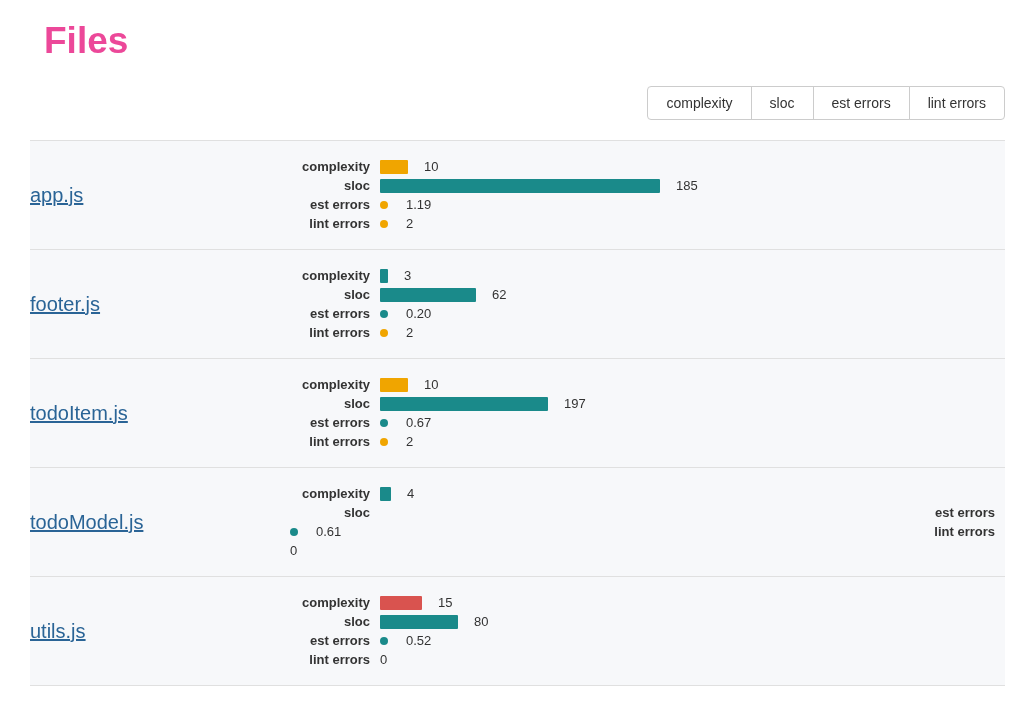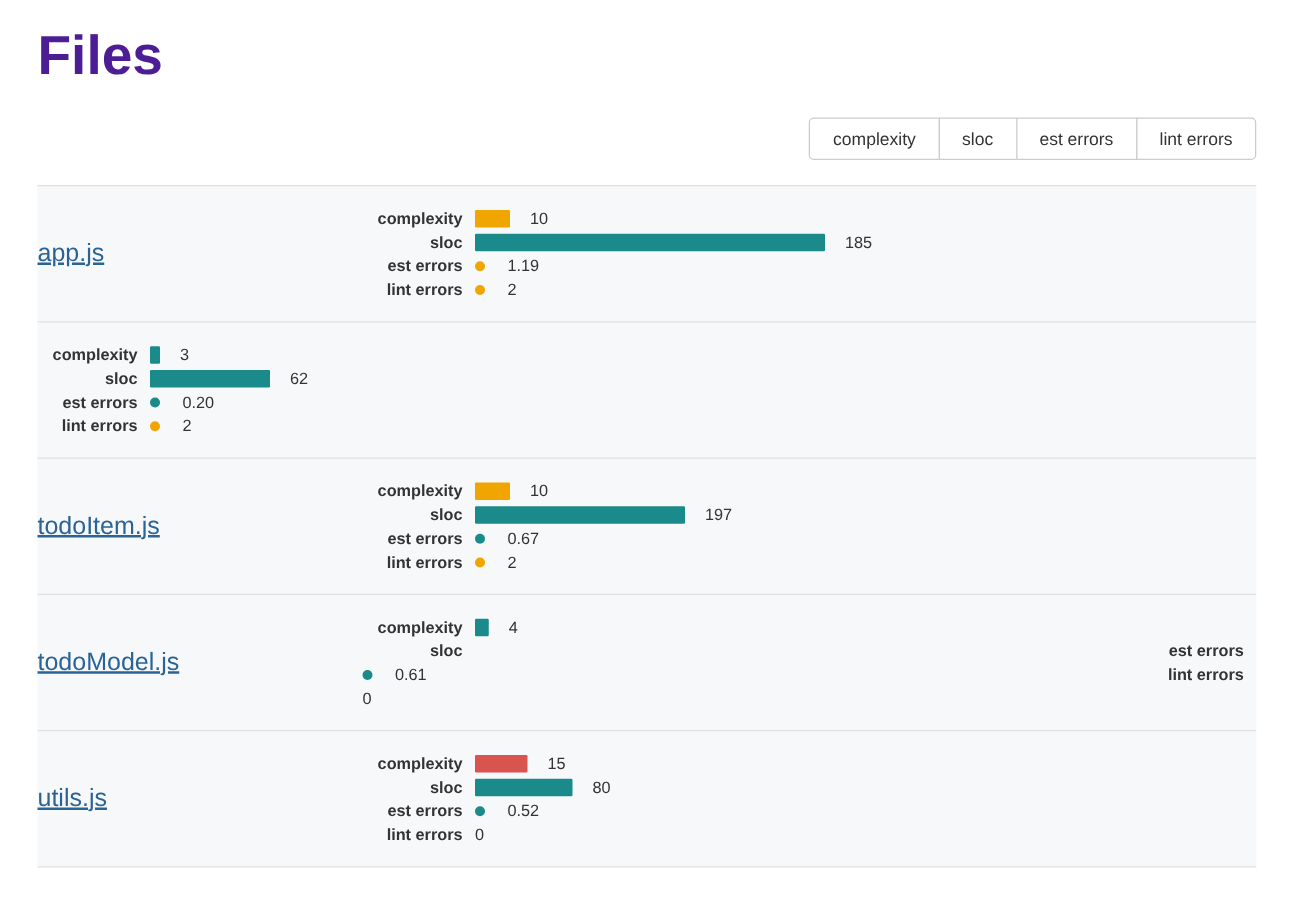--- a/index.html
+++ b/index.html
@@ -3,24 +3,25 @@
   <meta charset="utf-8">
   <style>
     * { box-sizing: border-box; margin: 0; padding: 0; }
     body {
       font-family: -apple-system, BlinkMacSystemFont, "Segoe UI", Helvetica, Arial, sans-serif;
       background: #fff;
       color: #333;
       padding: 20px 30px;
     }
     h1 {
-      font-size: 44px;
+      font-size: 37px;
       font-weight: 700;
-      color: #4c1d95;
+      color: #ec4899;
       margin-bottom: 24px;
+      margin-left: 14px;
     }
     .filter-bar {
       display: flex;
       justify-content: flex-end;
       gap: 0;
       margin-bottom: 20px;
     }
     .filter-btn {
       border: 1px solid #ccc;
       background: #fff;
@@ -130,20 +131,21 @@
           <span class="metric-value">1.19</span>
         </div>
         <div class="metric-label">lint errors</div>
         <div class="metric-bar-row">
           <span class="dot dot-orange"></span>
           <span class="metric-value">2</span>
         </div>
       </div>
     </div>
     <div class="file-row">
+      <div class="file-name"><a href="#">footer.js</a></div>
       <div class="metrics">
         <div class="metric-label">complexity</div>
         <div class="metric-bar-row">
           <div class="bar bar-teal" style="width: 8px;"></div>
           <span class="metric-value">3</span>
         </div>
         <div class="metric-label">sloc</div>
         <div class="metric-bar-row">
           <div class="bar bar-teal" style="width: 96px;"></div>
           <span class="metric-value">62</span>

